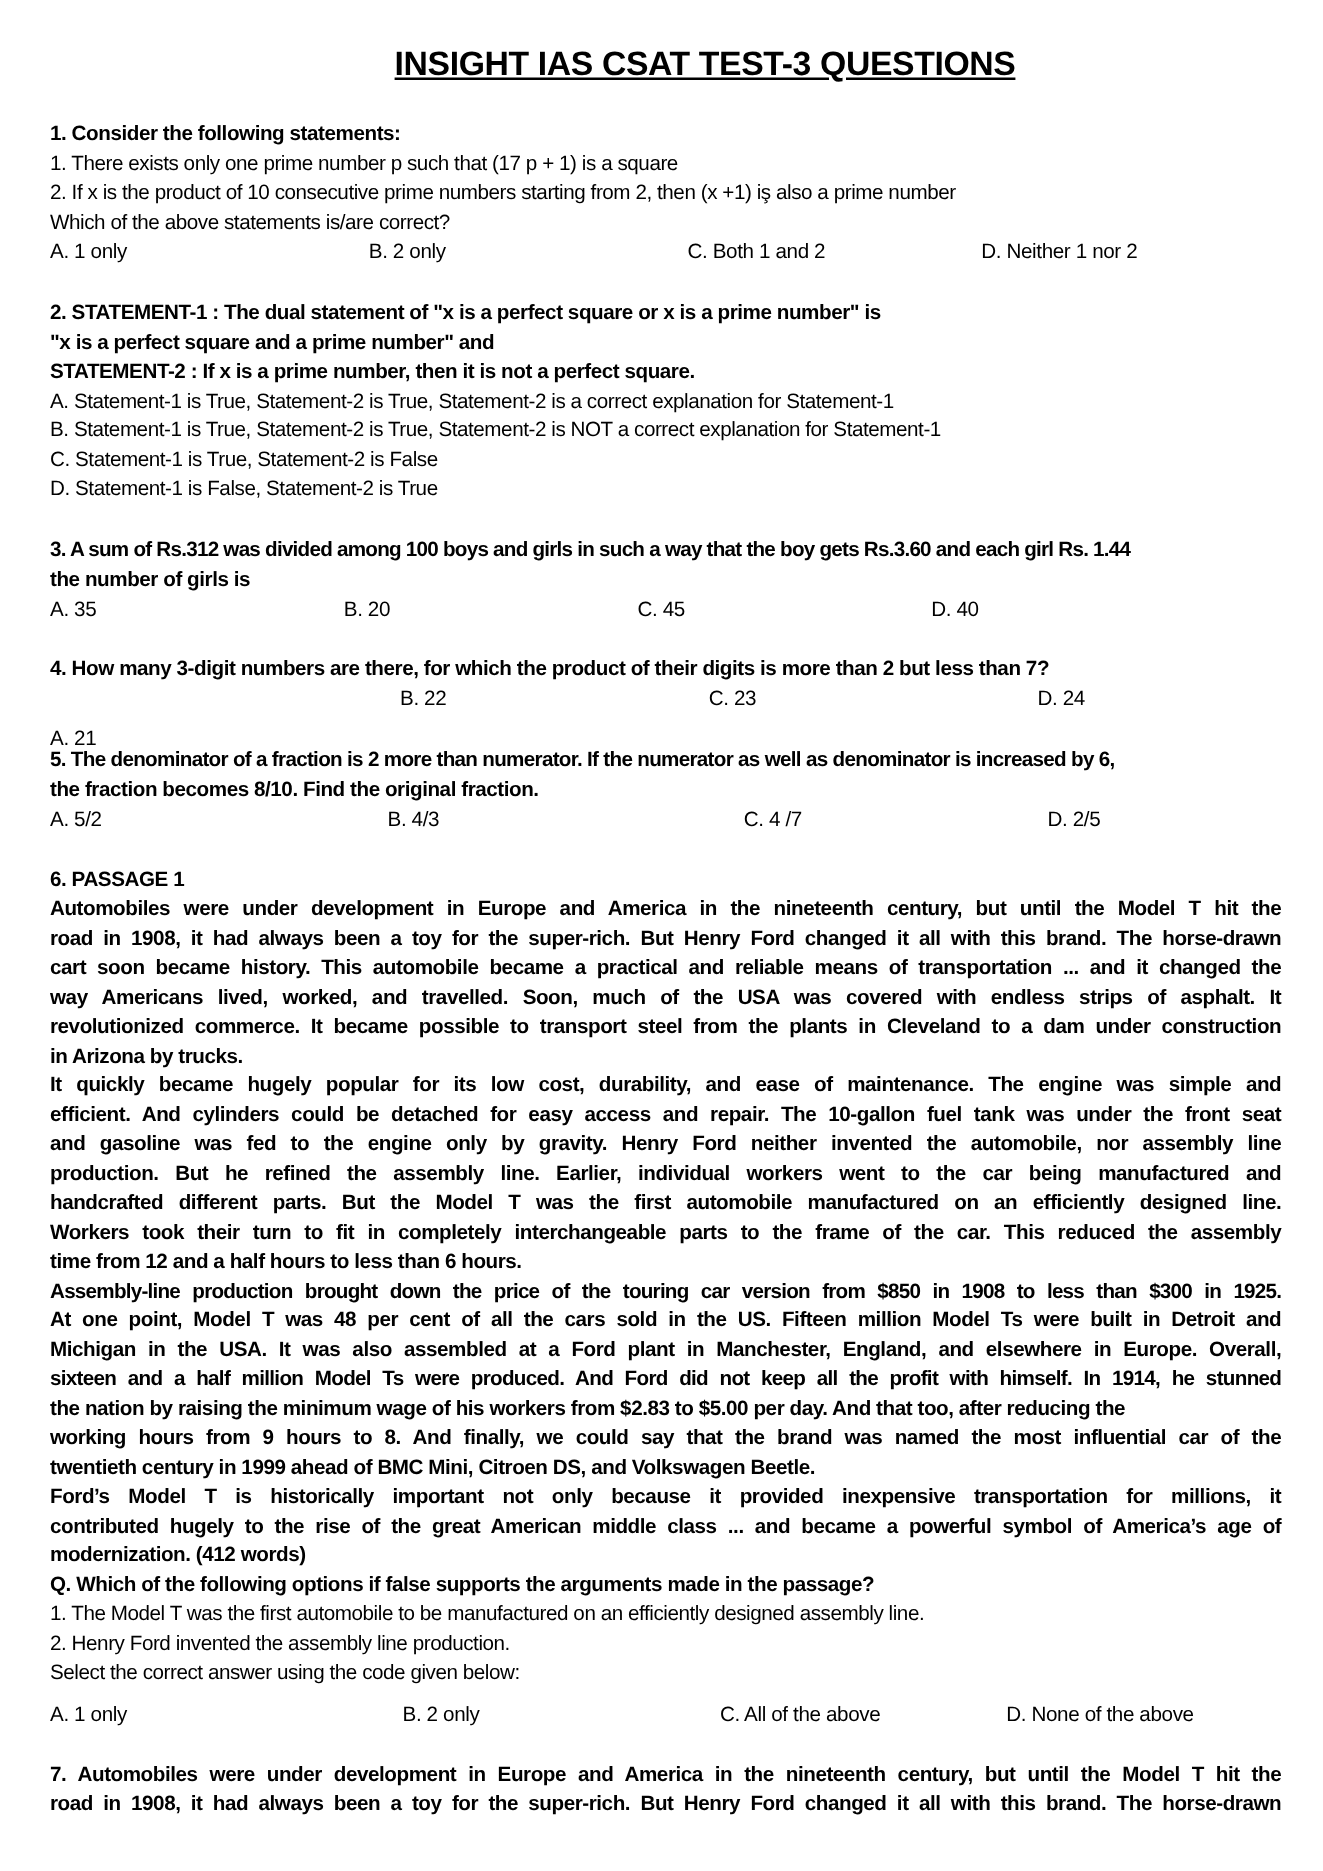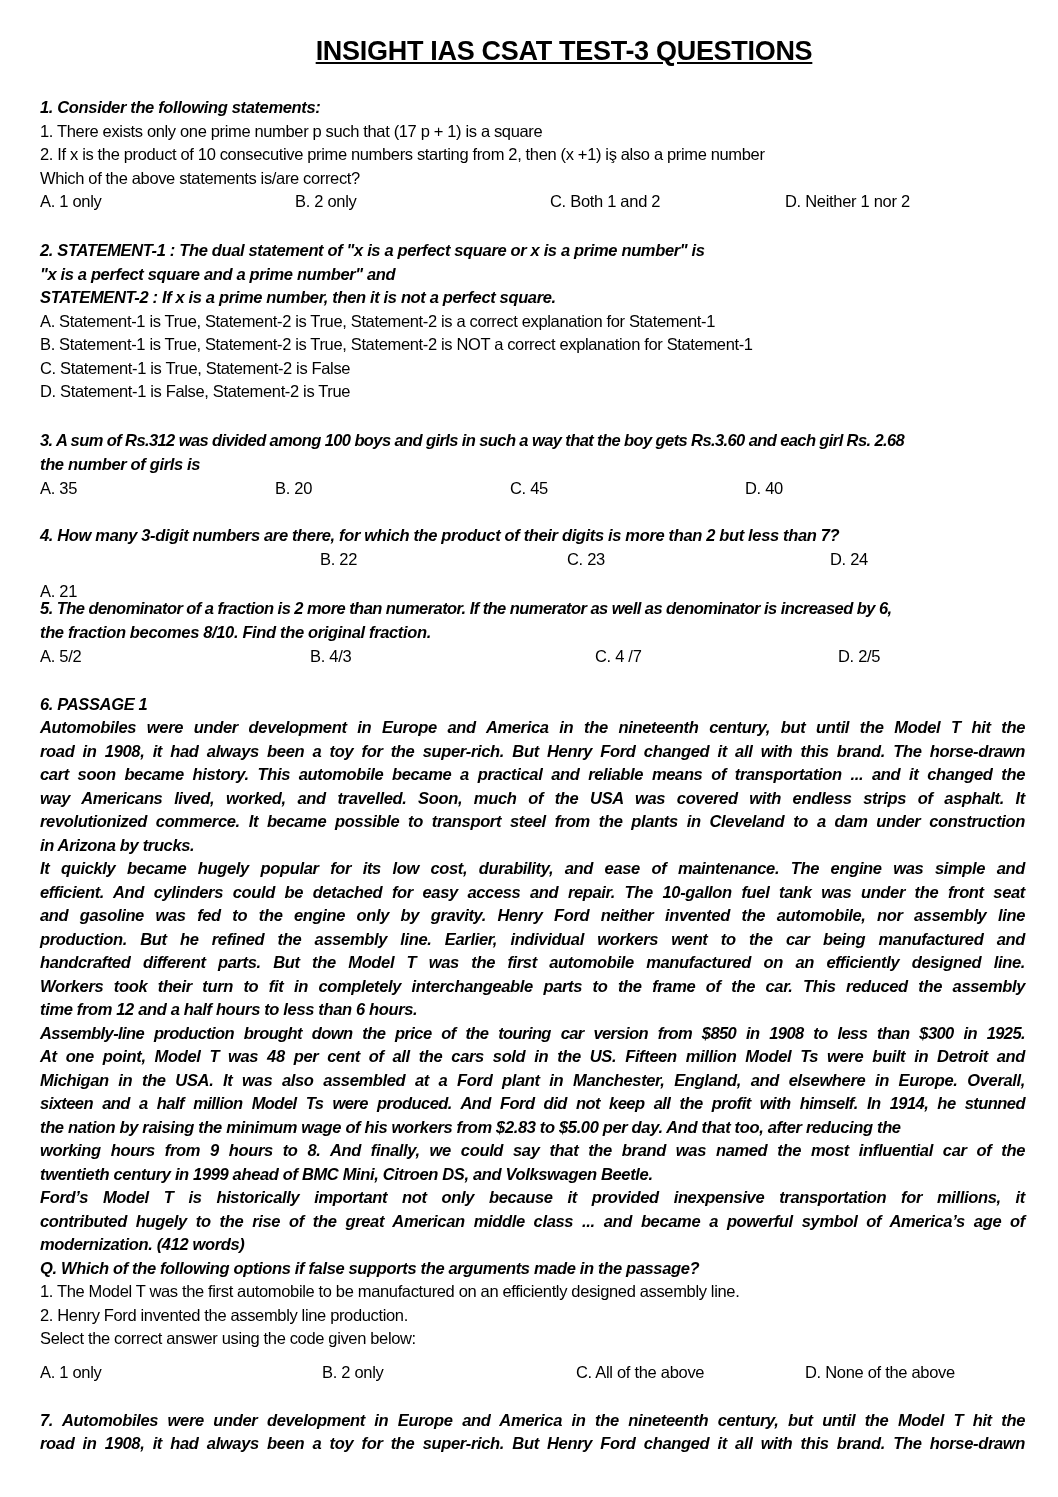--- a/index.html
+++ b/index.html
@@ -14,21 +14,21 @@
     text-align: center; font-weight: bold; font-size: 27px;
     text-decoration: underline; letter-spacing: -0.3px;
     font-family: "Liberation Sans", sans-serif;
     padding-left: 35px;
   }
   .line {
     position: absolute; left: 40px; width: 985px;
     font-size: 16.5px; line-height: 23.5px; white-space: nowrap;
     letter-spacing: -0.35px;
   }
-  .b { font-weight: bold; font-style: italic; }
+  .b { font-weight: bold; }
   .just { text-align: justify; text-align-last: justify; white-space: normal; }
   .opt { position: absolute; font-size: 16.5px; line-height: 23.5px; white-space: nowrap; letter-spacing: -0.3px; }
 </style>
 </head>
 <body>
 
 <div class="title">INSIGHT IAS CSAT TEST-3 QUESTIONS</div>
 
 <div>
   <div class="line b" style="top:96px">1. Consider the following statements:</div>
@@ -45,21 +45,21 @@
   <div class="line b" style="top:239px">2. STATEMENT-1 : The dual statement of "x is a perfect square or x is a prime number" is</div>
   <div class="line b" style="top:263px">"x is a perfect square and a prime number" and</div>
   <div class="line b" style="top:286px">STATEMENT-2 : If x is a prime number, then it is not a perfect square.</div>
   <div class="line" style="top:310px">A. Statement-1 is True, Statement-2 is True, Statement-2 is a correct explanation for Statement-1</div>
   <div class="line" style="top:333px">B. Statement-1 is True, Statement-2 is True, Statement-2 is NOT a correct explanation for Statement-1</div>
   <div class="line" style="top:357px">C. Statement-1 is True, Statement-2 is False</div>
   <div class="line" style="top:380px">D. Statement-1 is False, Statement-2 is True</div>
 </div>
 
 <div>
-  <div class="line b" style="top:429px;letter-spacing:-0.6px">3. A sum of Rs.312 was divided among 100 boys and girls in such a way that the boy gets Rs.3.60 and each girl Rs. 2.68</div>
+  <div class="line b" style="top:429px;letter-spacing:-0.6px">3. A sum of Rs.312 was divided among 100 boys and girls in such a way that the boy gets Rs.3.60 and each girl Rs. 1.44</div>
   <div class="line b" style="top:453px">the number of girls is</div>
   <div class="opt" style="left:40px;top:477px">A. 35</div>
   <div class="opt" style="left:275px;top:477px">B. 20</div>
   <div class="opt" style="left:510px;top:477px">C. 45</div>
   <div class="opt" style="left:745px;top:477px">D. 40</div>
 </div>
 
 <div>
   <div class="line b" style="top:524px">4. How many 3-digit numbers are there, for which the product of their digits is more than 2 but less than 7?</div>
   <div class="opt" style="left:40px;top:580px">A. 21</div>

